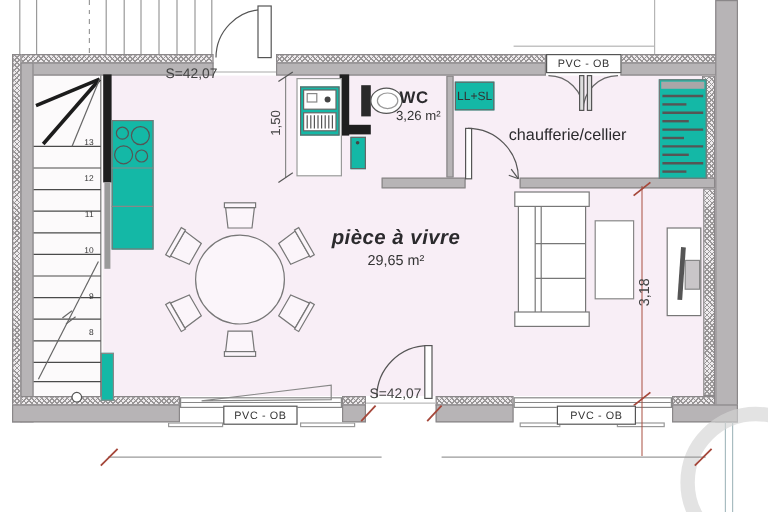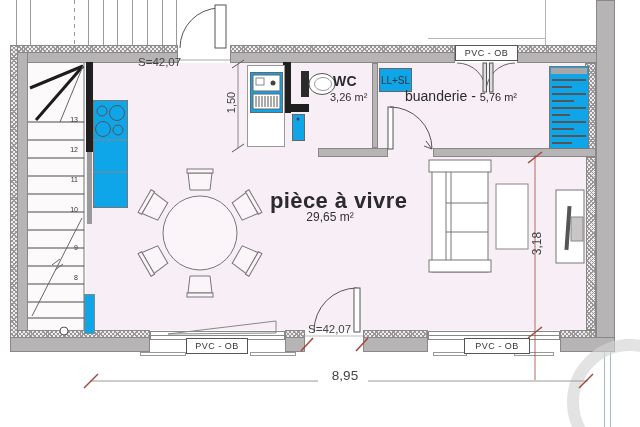--- a/index.html
+++ b/index.html
@@ -6,21 +6,21 @@
   #plan{position:relative;width:640px;height:427px;background:#ffffff;overflow:hidden;
         font-family:"Liberation Sans", sans-serif;color:#2e2d30;}
   .abs{position:absolute;box-sizing:border-box;}
   .wall{background:#b7b4b6;border:1px solid #8a8789;}
   .hatch{background-color:#efecee;
          background-image:repeating-linear-gradient(45deg,#9a9798 0 1px,transparent 1px 3px),
                           repeating-linear-gradient(135deg,#9a9798 0 1px,transparent 1px 3px);
          border:1px solid #8a8789;}
   .blackwall{background:#1f1f1f;}
   .graywall{background:#9a9a9a;}
-  .whitebox{background:#0ea5e9;border:1px solid #666;}
+  .whitebox{background:#14b8a6;border:1px solid #666;}
   .lightbox{background:#fff;border:1px solid #999;}
   .floor{background:#f8eef6;}
   .lbl{position:absolute;white-space:nowrap;}
   .roomname{font-weight:bold;letter-spacing:.4px;color:#2b2a2d;}
   .dimtext{color:#434343;}
   .winlabel{background:#fff;border:1px solid #555;font-size:9px;color:#333;
             display:flex;align-items:center;justify-content:center;letter-spacing:.5px;}
   .vline{background:#9a9a9a;}
   .stepnum{position:absolute;font-size:7px;color:#333;width:16px;text-align:right;}
   svg{position:absolute;left:0;top:0;pointer-events:none;}
@@ -276,29 +276,25 @@
     <span>PVC - OB</span>
   </div>
   <div class="abs winlabel" style="left:464px;top:338px;width:66px;height:16px;">
     <span>PVC - OB</span>
   </div>
 
   <div class="lbl dimtext" style="left:138px;top:56px;font-size:11.5px;">S=42,07</div>
   <div class="lbl dimtext" style="left:212px;top:96px;width:38px;height:13px;text-align:center;font-size:11px;transform:rotate(-90deg);">1,50</div>
   <div class="lbl roomname" style="left:333px;top:73px;font-size:14px;text-align:right;">WC</div>
   <div class="lbl" style="left:330px;top:91px;font-size:11px;color:#333;">3,26 m²</div>
-  <div class="lbl" style="left:395px;top:88px;width:132px;text-align:center;font-size:14px;color:#2b2a2d;">
-    <span>buanderie -</span>
-    <span style="font-size:11px;">5,76 m²</span>
-  </div>
-  <div class="lbl roomname" style="left:270px;top:188px;width:120px;text-align:center;font-size:22px;">pièce à vivre</div>
+  <div class="lbl" style="left:410px;top:105px;width:126px;text-align:center;font-size:13.5px;color:#2b2a2d;">chaufferie/cellier</div>
+  <div class="lbl roomname" style="left:270px;top:188px;width:120px;text-align:center;font-size:17px;font-style:italic;">pièce à vivre</div>
   <div class="lbl" style="left:285px;top:210px;width:90px;text-align:center;font-size:12px;color:#333;">29,65 m²</div>
   <div class="lbl dimtext" style="left:516px;top:237px;width:40px;height:13px;text-align:center;font-size:12px;transform:rotate(-90deg);">3,18</div>
   <div class="lbl dimtext" style="left:308px;top:323px;font-size:11.5px;">S=42,07</div>
-  <div class="lbl dimtext" style="left:300px;top:368px;width:90px;text-align:center;font-size:13.5px;">8,95</div>
 
   <div class="stepnum" style="left:62px;top:116px;">13</div>
   <div class="stepnum" style="left:62px;top:146px;">12</div>
   <div class="stepnum" style="left:62px;top:176px;">11</div>
   <div class="stepnum" style="left:62px;top:206px;">10</div>
   <div class="stepnum" style="left:62px;top:244px;">9</div>
   <div class="stepnum" style="left:62px;top:274px;">8</div>
 
 </div>
 

